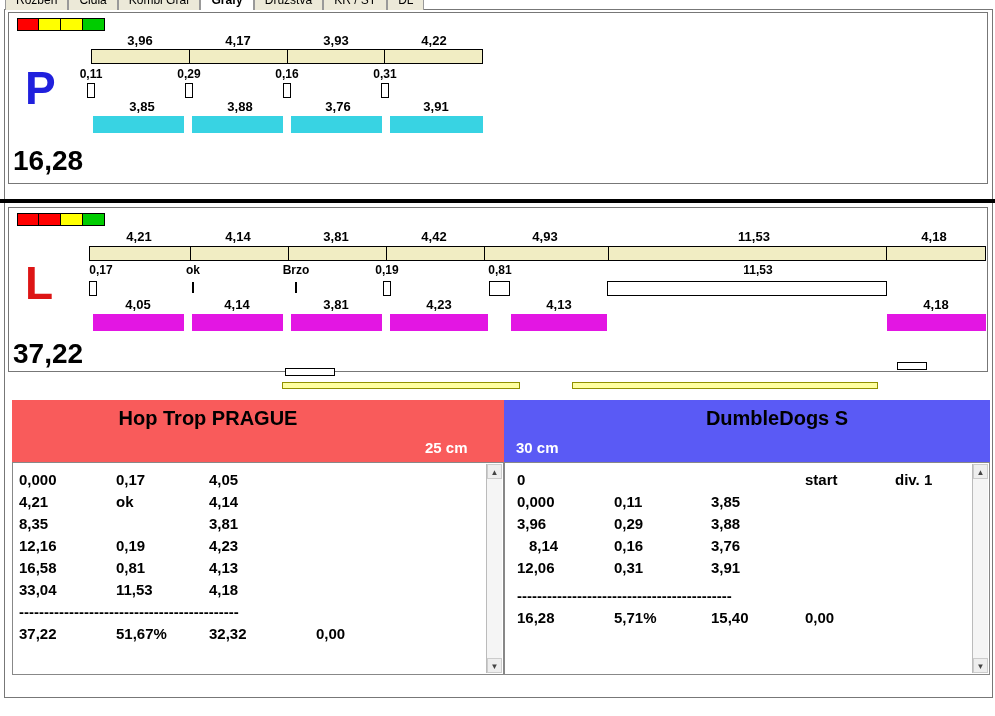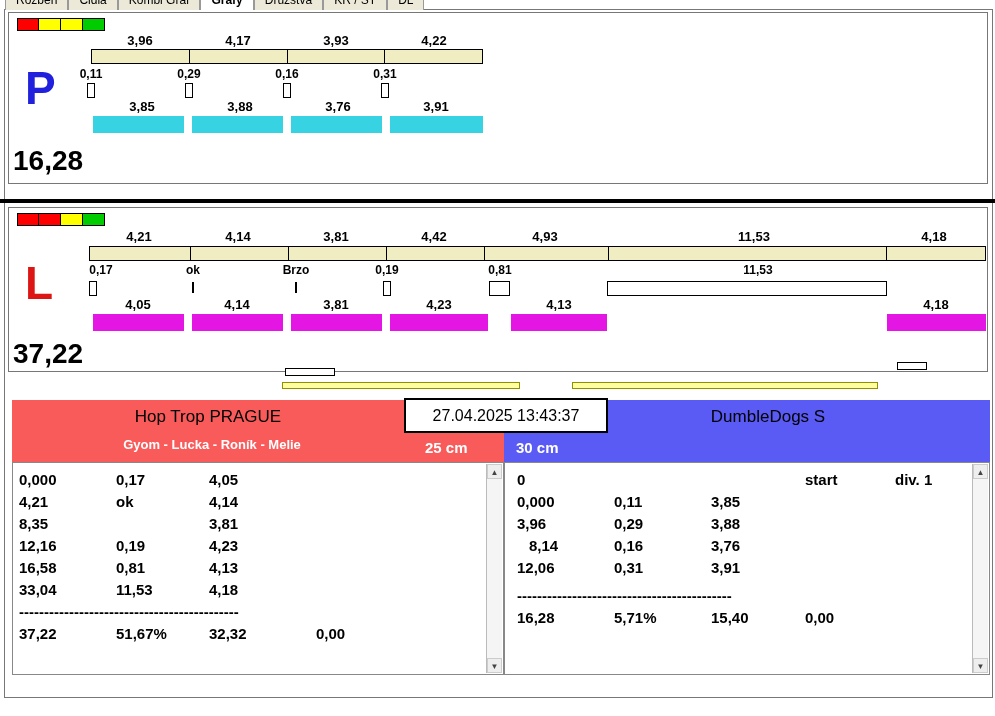--- a/index.html
+++ b/index.html
@@ -30,21 +30,21 @@
   .rtick{position:absolute;width:2px;height:11px;background:#000}
   .lapseg{position:absolute;height:17px}
   .lane-letter{position:absolute;font-size:46px;font-weight:700;line-height:1}
   .lane-total{position:absolute;font-size:28px;font-weight:700}
   .divider{position:absolute;left:0;width:995px;height:4px;background:#000}
   
   .tl-ybar{position:absolute;height:7px;border:1px solid #909000}
   .tl-obox{position:absolute;height:8px;background:#fff;border:1px solid #000}
   
   .hdr{position:absolute;height:62px}
-  .hdr .title{position:absolute;top:7px;font-size:17px;font-weight:400;text-align:center;color:#000}
+  .hdr .title{position:absolute;top:7px;font-size:20px;font-weight:700;text-align:center;color:#000}
   .hdr .members{position:absolute;top:37px;font-size:13px;font-weight:700;text-align:center;color:#fff}
   .hdr .jump{position:absolute;font-size:15px;font-weight:700;color:#fff;white-space:nowrap}
   .tsbox{position:absolute;left:404px;top:398px;width:204px;height:35px;background:#fff;border:2px solid #000;
          display:flex;align-items:center;justify-content:center;font-size:16px;z-index:4}
   
   .datapanel{position:absolute;background:#fff;border:1px solid #888}
   .trow{position:absolute;height:22px;left:0;right:18px}
   .tc{position:absolute;font-size:15px;font-weight:700;white-space:nowrap}
   .tsep{position:absolute;font-size:15px;font-weight:700;white-space:nowrap;overflow:hidden;max-width:300px}
   .vscroll{position:absolute;top:1px;bottom:1px;right:1px;width:16px;background:#f5f5f5;border-left:1px solid #bbb}
@@ -180,32 +180,28 @@
 
   <div style="position:absolute;left:8px;top:358px;width:980px;height:40px">
     <div class="tl-obox" style="left:277px;top:10px;width:50px"></div>
     <div class="tl-obox" style="left:889px;top:4px;width:30px"></div>
     <div class="tl-ybar" style="left: 274px; top: 24px; width: 238px; background: rgb(255, 255, 160);"></div>
     <div class="tl-ybar" style="left: 564px; top: 24px; width: 306px; background: rgb(255, 255, 160);"></div>
   </div>
 
   <div class="hdr" style="left: 12px; top: 400px; width: 492px; background: rgb(249, 91, 91);">
     <div class="title" style="left:0;width:392px">Hop Trop PRAGUE</div>
-    <div class="members" style="left:0;width:400px">Gyom - Lucka - Roník - Melie</div>
     <div class="jump" style="left:413px;top:39px">25 cm</div>
   </div>
 
   <div class="hdr" style="left: 504px; top: 400px; width: 486px; background: rgb(90, 90, 245);">
     <div class="jump" style="left:12px;top:39px">30 cm</div>
-    <div class="title" style="left:104px;width:320px">DumbleDogs S</div>
-  </div>
-
-  <div class="tsbox">
-    <span>27.04.2025 13:43:37</span>
-  </div>
+    <div class="title" style="left:113px;width:320px">DumbleDogs S</div>
+  </div>
+
 
   <div class="datapanel" style="left:12px;top:462px;width:492px;height:213px">
     <div class="trow" style="top:8px">
       <span class="tc" style="left:6px">0,000</span>
       <span class="tc" style="left:103px">0,17</span>
       <span class="tc" style="left:196px">4,05</span>
     </div>
     <div class="trow" style="top:30px">
       <span class="tc" style="left:6px">4,21</span>
       <span class="tc" style="left:103px">ok</span>

